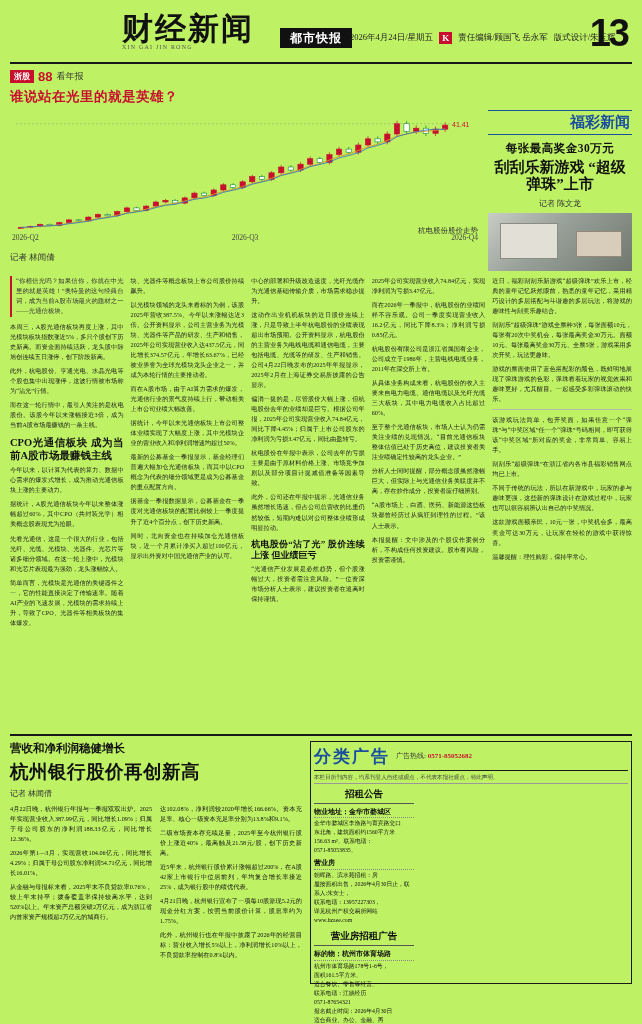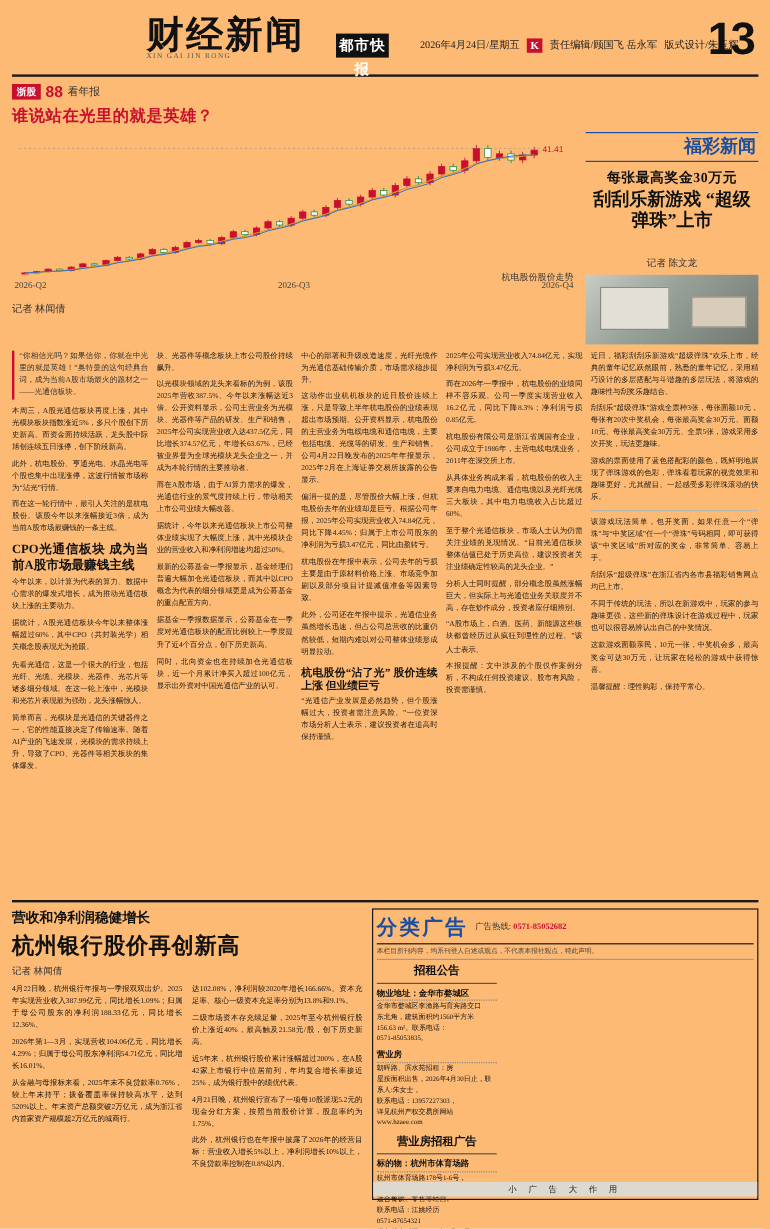--- a/index.html
+++ b/index.html
@@ -9,21 +9,21 @@
     height: 1024px;
     background: #f3f1ec;
     font-family: "Liberation Serif", serif;
     color: #111;
     overflow: hidden;
   }
   .page {
     position: relative;
     width: 642px;
     height: 1024px;
-    background: #fdba74;
+    background: #bef264;
     padding: 6px 10px 4px 10px;
   }
 
   
   .masthead {
     position: relative;
     height: 58px;
     border-bottom: 2px solid #1a1a1a;
     display: flex;
     align-items: flex-start;
@@ -42,21 +42,21 @@
     left: 112px;
     top: 38px;
     font-size: 6px;
     letter-spacing: 1.2px;
     color: #555;
   }
   .mh-logo {
     position: absolute;
     left: 270px;
     top: 22px;
-    width: 44px;
+    width: 72px;
     height: 20px;
     background: #111;
     color: #fff;
     font-size: 12px;
     font-weight: bold;
     text-align: center;
     line-height: 20px;
     letter-spacing: 1px;
   }
   .mh-meta {
@@ -192,21 +192,21 @@
   .rbox-h2 {
     font-size: 15px;
     font-weight: bold;
     text-align: center;
     margin-top: 3px;
     line-height: 1.15;
   }
   .rbox-by {
     font-size: 8px;
     text-align: center;
-    margin-top: 20px;
+    margin-top: 4px;
     color: #333;
   }
   .rbox-img {
     margin-top: 4px;
     height: 58px;
     background: linear-gradient(135deg,#c9ccc6,#9aa39b 40%,#6f776f);
     position: relative;
     overflow: hidden;
   }
   .rbox-img:after {
@@ -650,16 +650,15 @@
           <div class="ads-box">
             <div>宁波华智通工程有限公司</div>
             <div>搬运迁公司 33020310170</div>
             <div>迁谐 330203101702 搬运</div>
             <div>室一迁  (客户)公司搬运迁</div>
             <div>020310170229,声明代表。</div>
           </div>
         </div>
 
       </div>
-      <div class="ads-foot">小 广 告  大 作 用</div>
     </div>
   </div>
 </div>
 
 </body></html>

